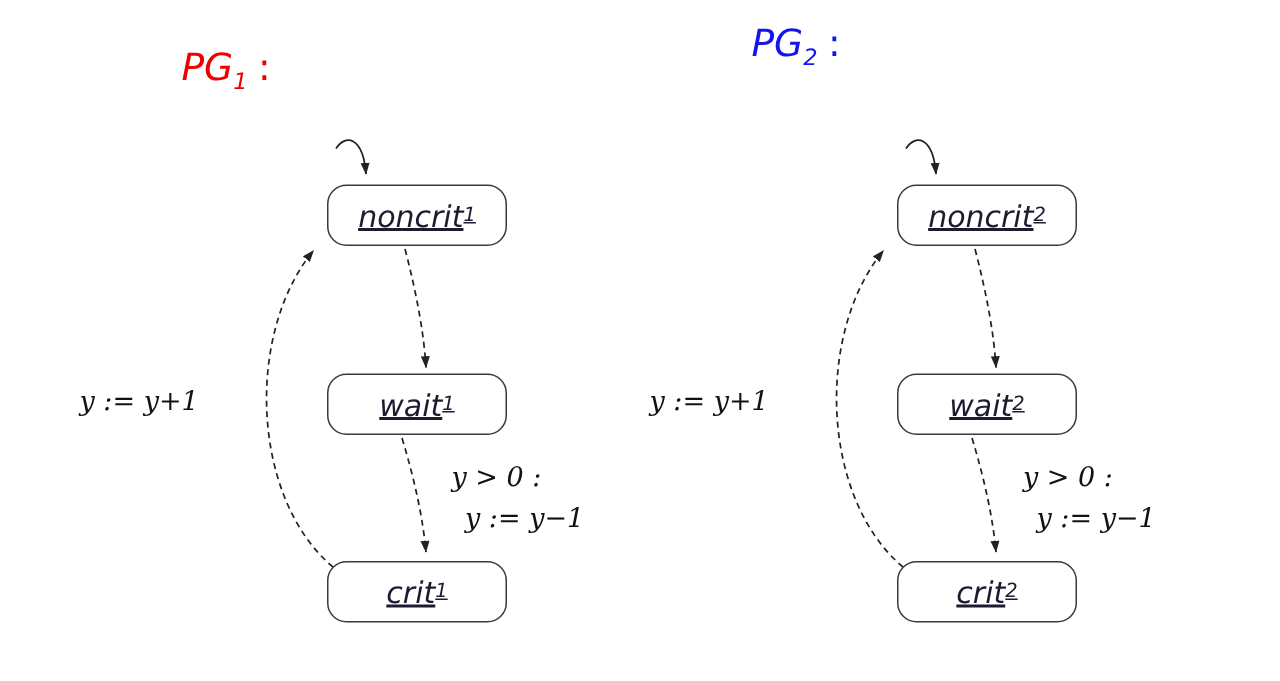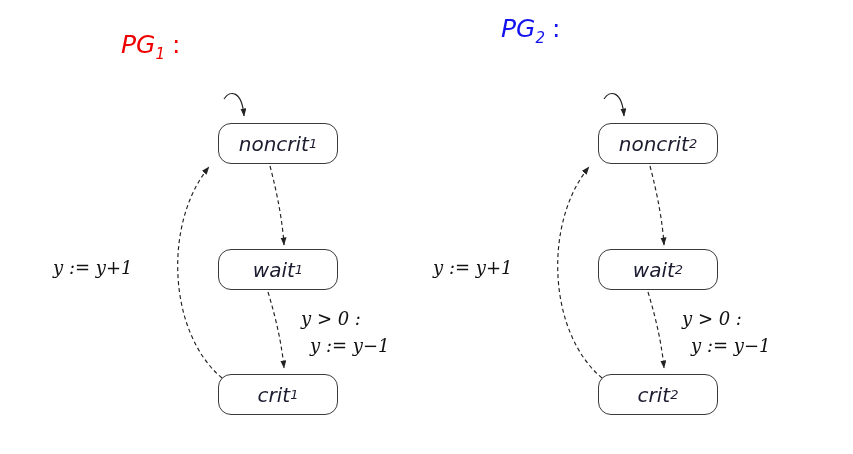--- a/index.html
+++ b/index.html
@@ -18,21 +18,21 @@
   }
   .gtitle sub{font-size:15px; line-height:0;}
   .gtitle .colon{margin-left:7px; font-style:normal;}
   .gtitle.pg1{color:var(--c-pg1-title,#ee0000); left:121px; top:32px;}
   .gtitle.pg2{color:var(--c-pg2-title,#1414ee); left:501px; top:16px;}
 
   .node{
     position:absolute; width:120px; height:41px; box-sizing:border-box;
     border:1.4px solid var(--c-node-border,#3a3a3a); border-radius:13px;
     background:#ffffff; display:flex; align-items:center; justify-content:center;
-    color:var(--c-node-text,#1c1c30); font-style:italic; font-size:20px;
+    color:var(--c-node-text,#1c1c30); font-style:italic; font-size:20px;text-decoration:underline;
   }
   .node sub{font-size:13px; line-height:0; font-style:italic;}
   .n-noncrit1{left:218px; top:123px;}
   .n-wait1   {left:218px; top:249px;}
   .n-crit1   {left:218px; top:374px;}
   .n-noncrit2{left:598px; top:123px;}
   .n-wait2   {left:598px; top:249px;}
   .n-crit2   {left:598px; top:374px;}
 
   .math{

